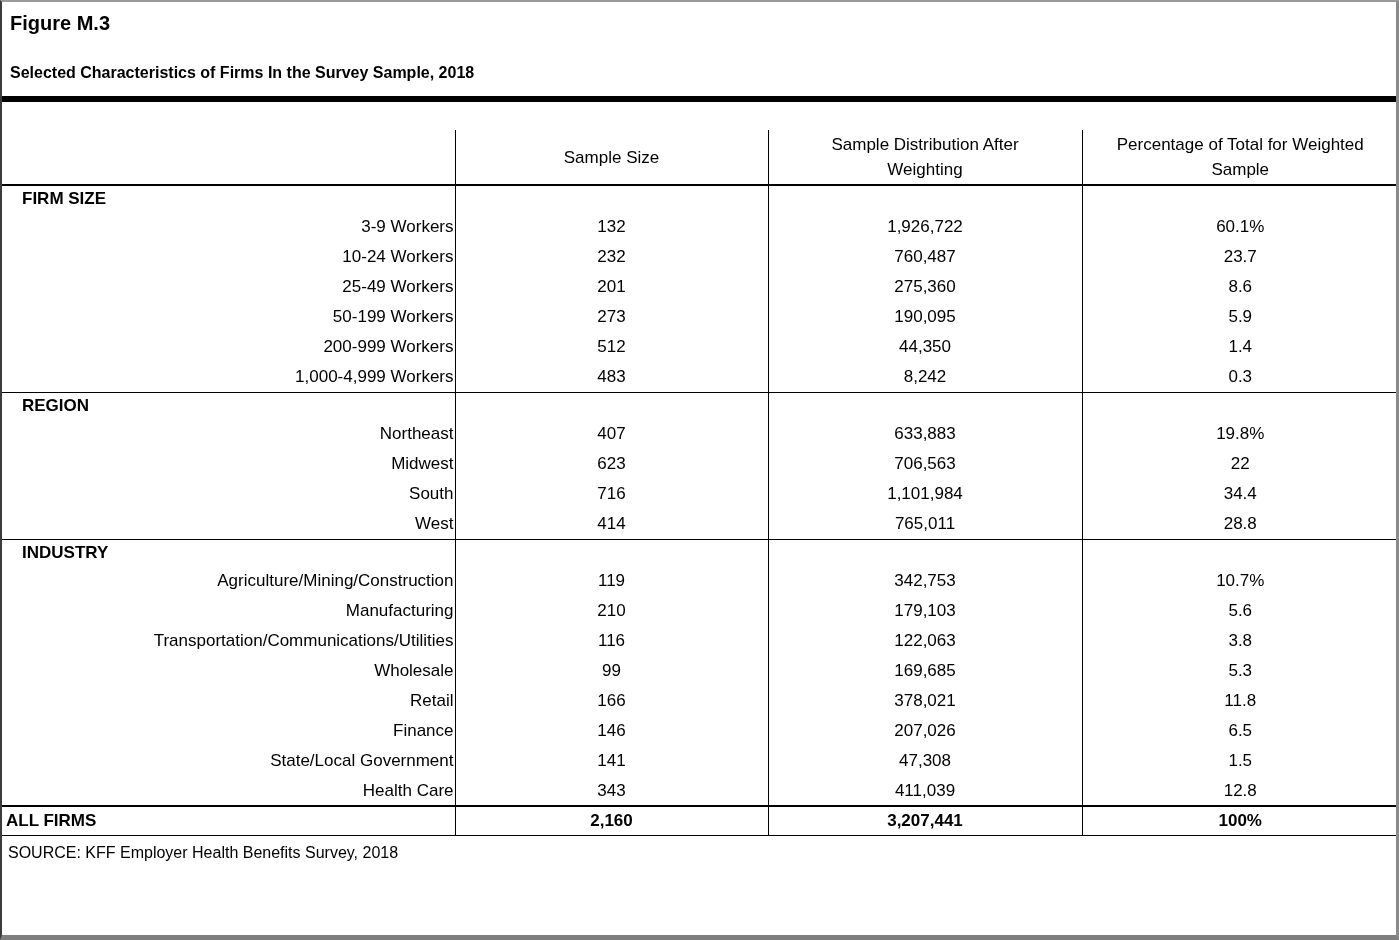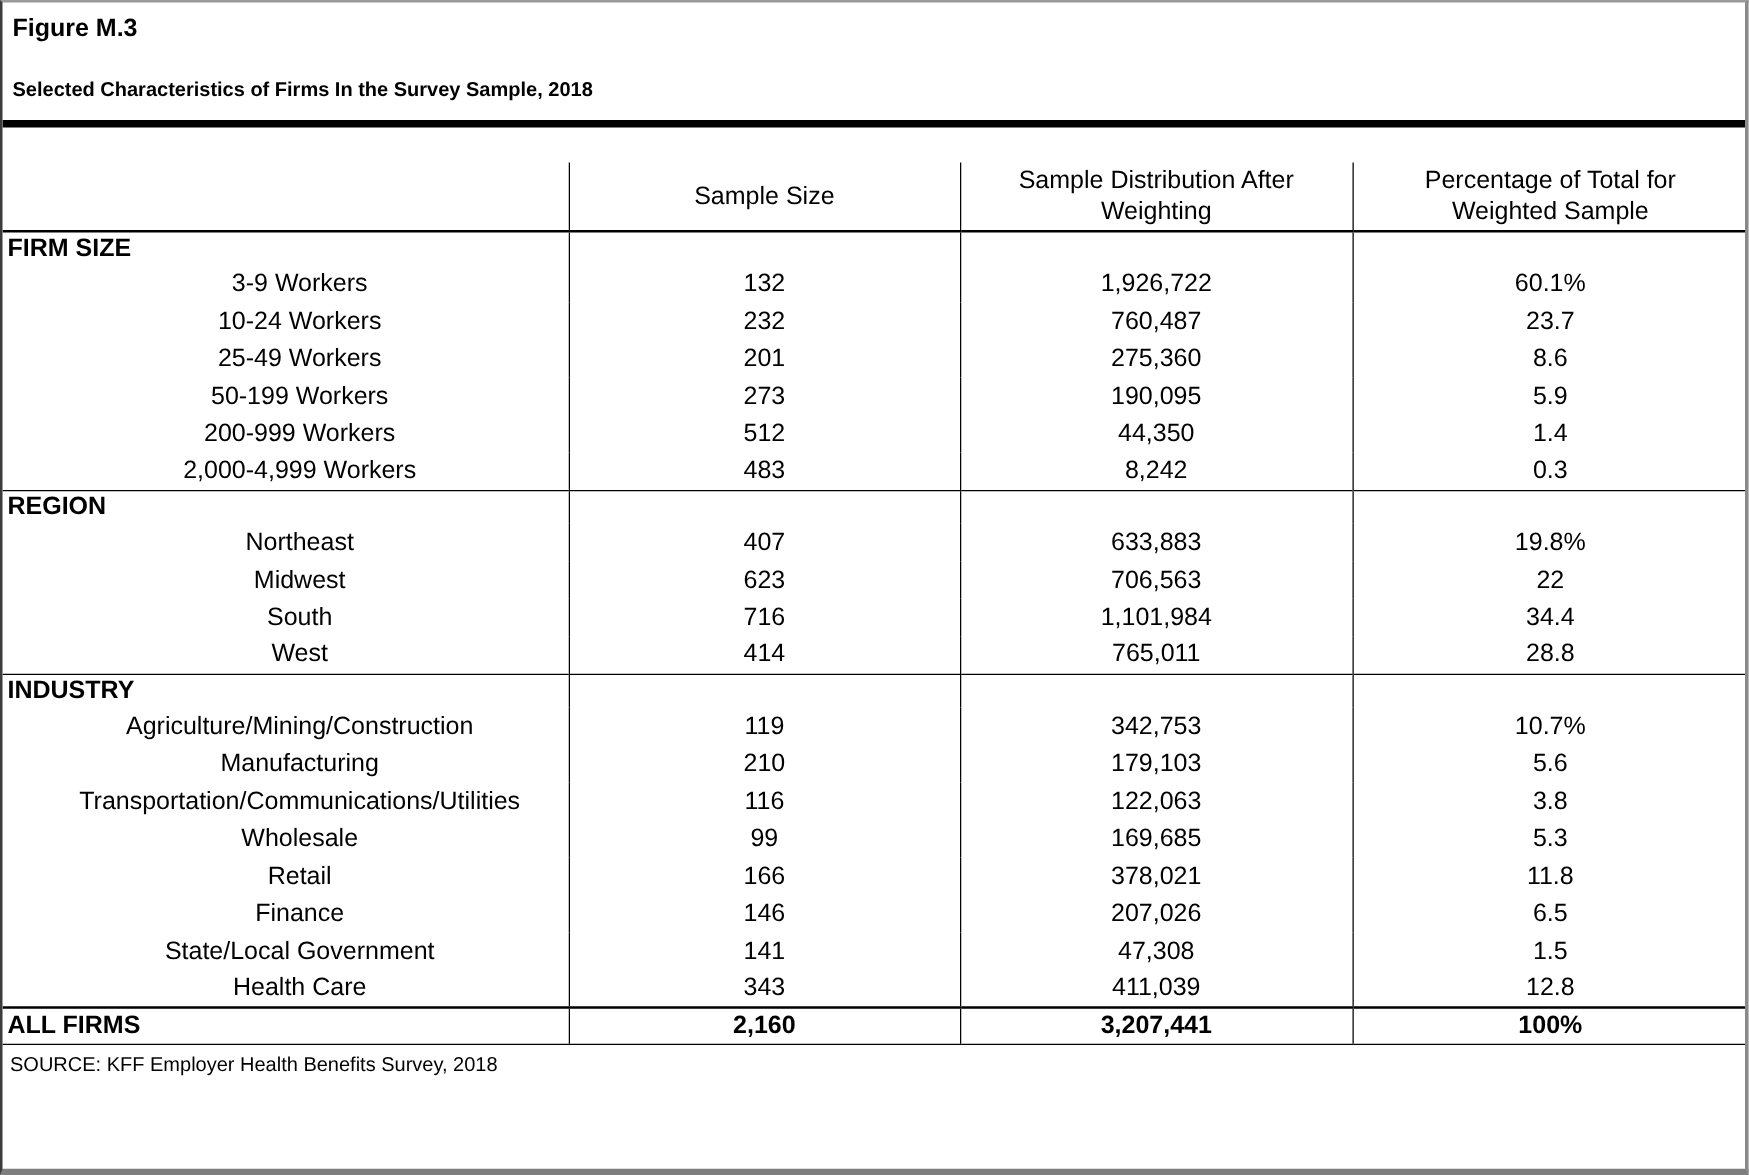--- a/index.html
+++ b/index.html
@@ -26,21 +26,21 @@
     font-size: 16px; font-weight: bold; line-height: 26px; margin-top: 24px;
   }
 
   .thick-rule { height: 6px; background: #000; width: 100%; }
 
   table.sample-table {
     width: 100%;
     border-collapse: collapse;
     table-layout: fixed;
     margin-top: 28px;
-    font-size: 20px;
+    font-size: 17px;
   }
   col.c-label { width: 453px; }
   col.c-size  { width: 313px; }
   col.c-dist  { width: 314px; }
   col.c-pct   { width: 316px; }
 
   
   .sample-table th + th,
   .sample-table td + td { border-left: 1px solid #000; }
 
@@ -54,26 +54,26 @@
     line-height: 25px;
   }
 
   tr.section-row td {
     height: 27px;
     border-top: 1px solid #000;
     vertical-align: middle;
   }
   td.section-name {
     font-weight: bold;
-    padding-left: 4px;
+    padding-left: 20px;
     text-align: left;
   }
 
   tr.data-row td { height: 30px; vertical-align: middle; }
-  td.label.indent { padding-left: 24px; text-align: center; }
+  td.label.indent { padding-left: 24px; text-align: right; }
   td.num { text-align: center; }
 
   tr.total-row td {
     height: 29px;
     border-top: 2px solid #000;
     border-bottom: 1px solid #000;
     font-weight: bold;
     vertical-align: middle;
   }
   tr.total-row td.section-name { padding-left: 4px; margin-left: 28px; }
@@ -142,21 +142,21 @@
           <td class="num">190,095</td>
           <td class="num">5.9</td>
         </tr>
         <tr class="data-row">
           <td class="label indent">200-999 Workers</td>
           <td class="num">512</td>
           <td class="num">44,350</td>
           <td class="num">1.4</td>
         </tr>
         <tr class="data-row">
-          <td class="label indent">2,000-4,999 Workers</td>
+          <td class="label indent">1,000-4,999 Workers</td>
           <td class="num">483</td>
           <td class="num">8,242</td>
           <td class="num">0.3</td>
         </tr>
         <tr class="section-row">
           <td class="section-name">REGION</td>
           <td></td>
           <td></td>
           <td></td>
         </tr>

